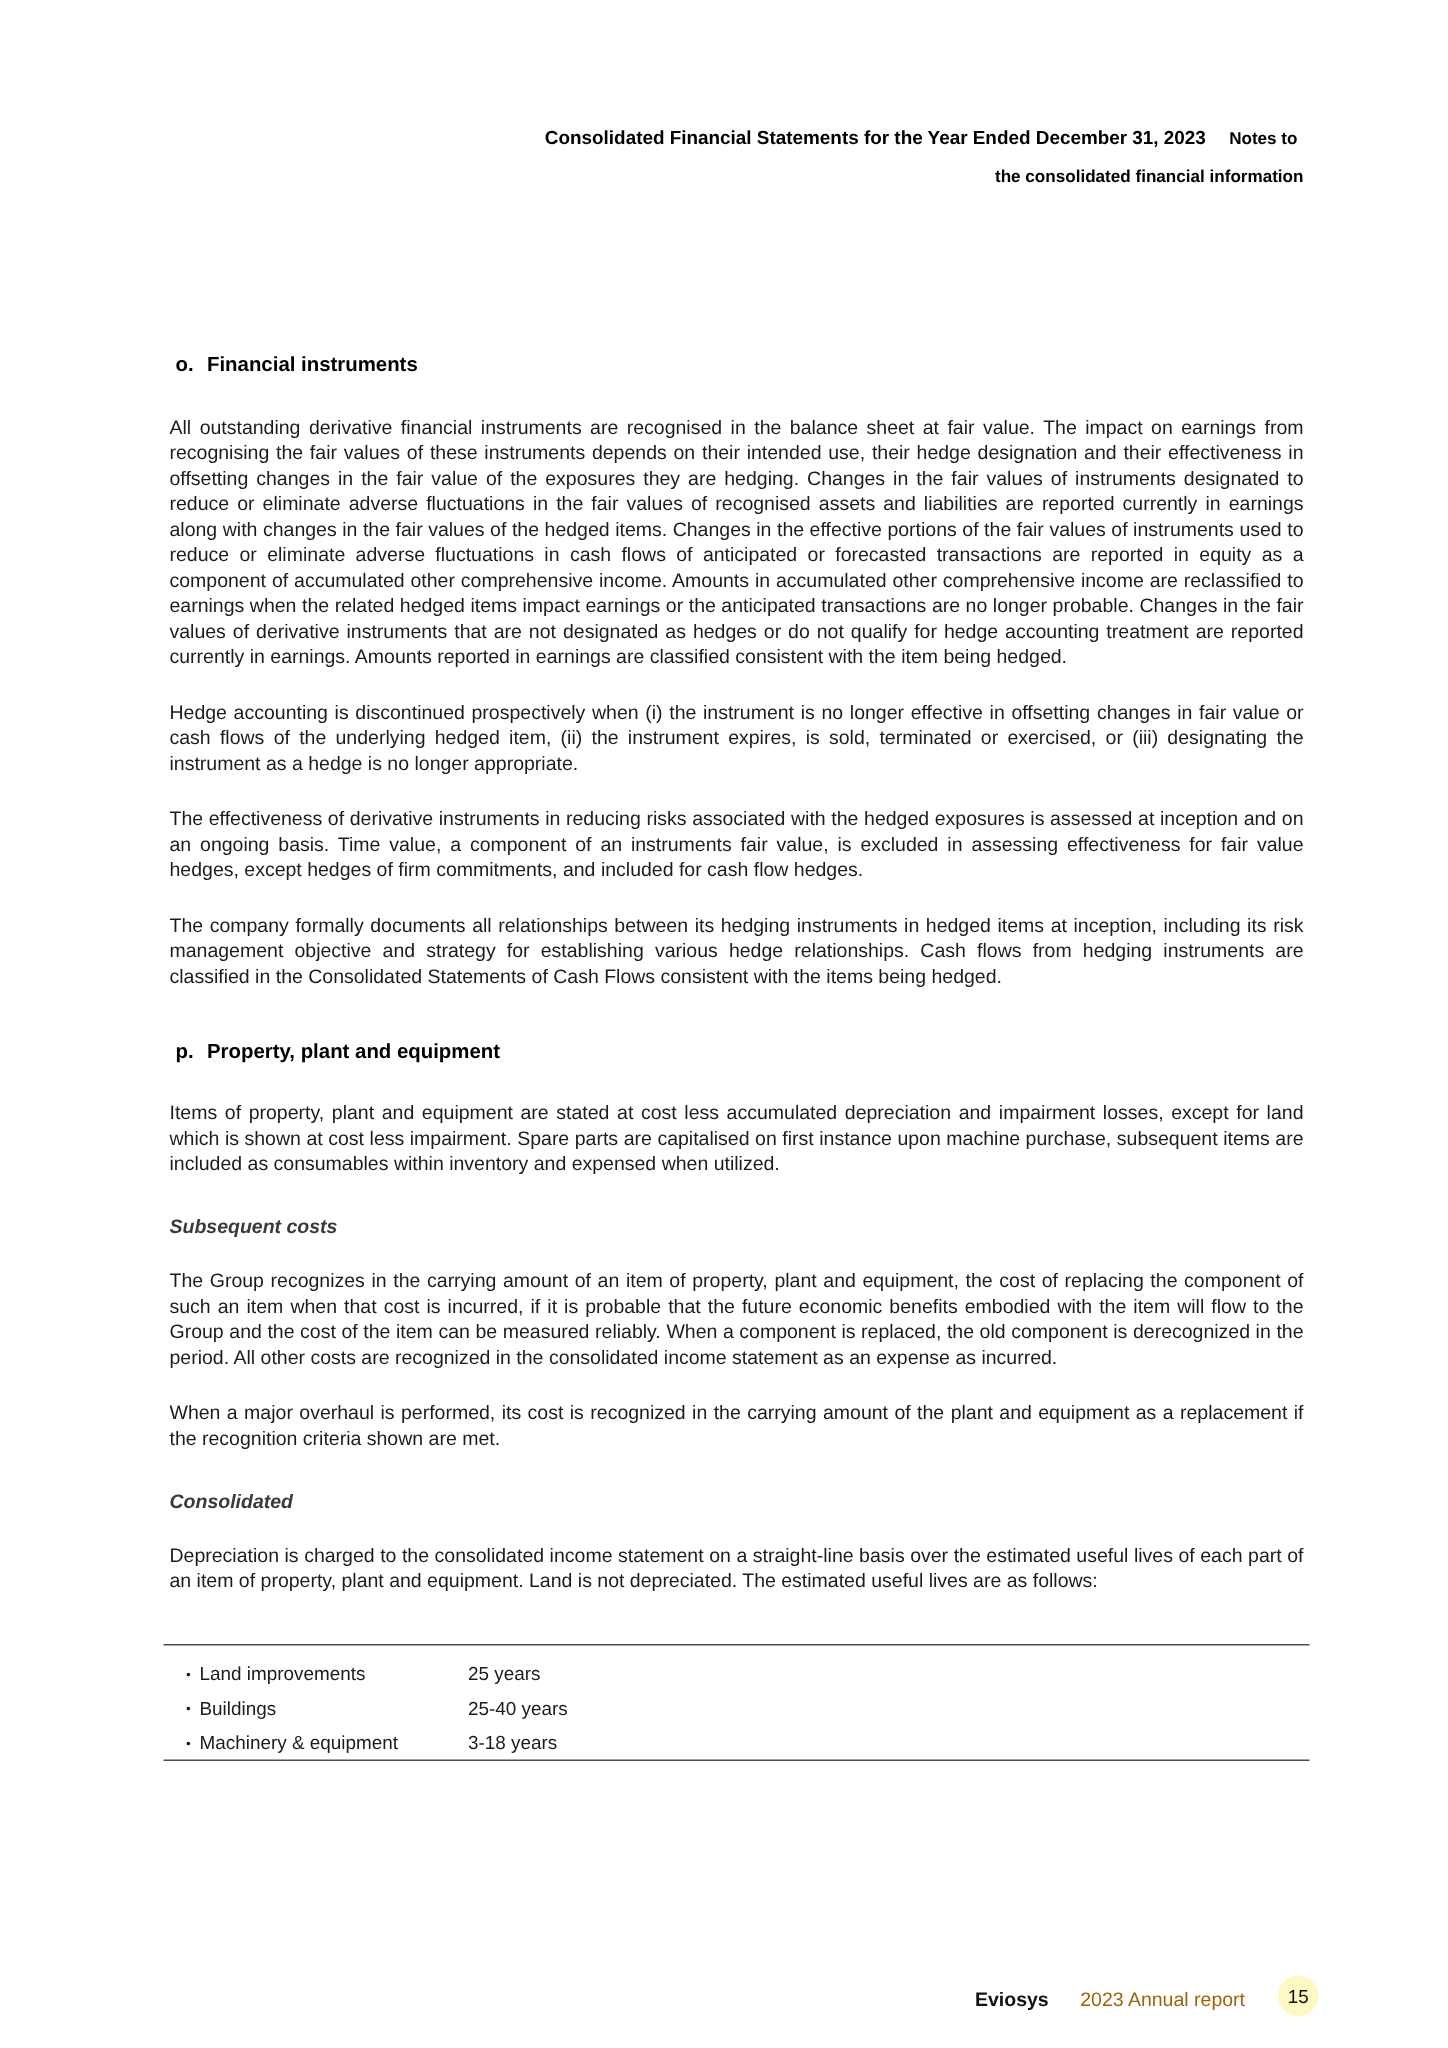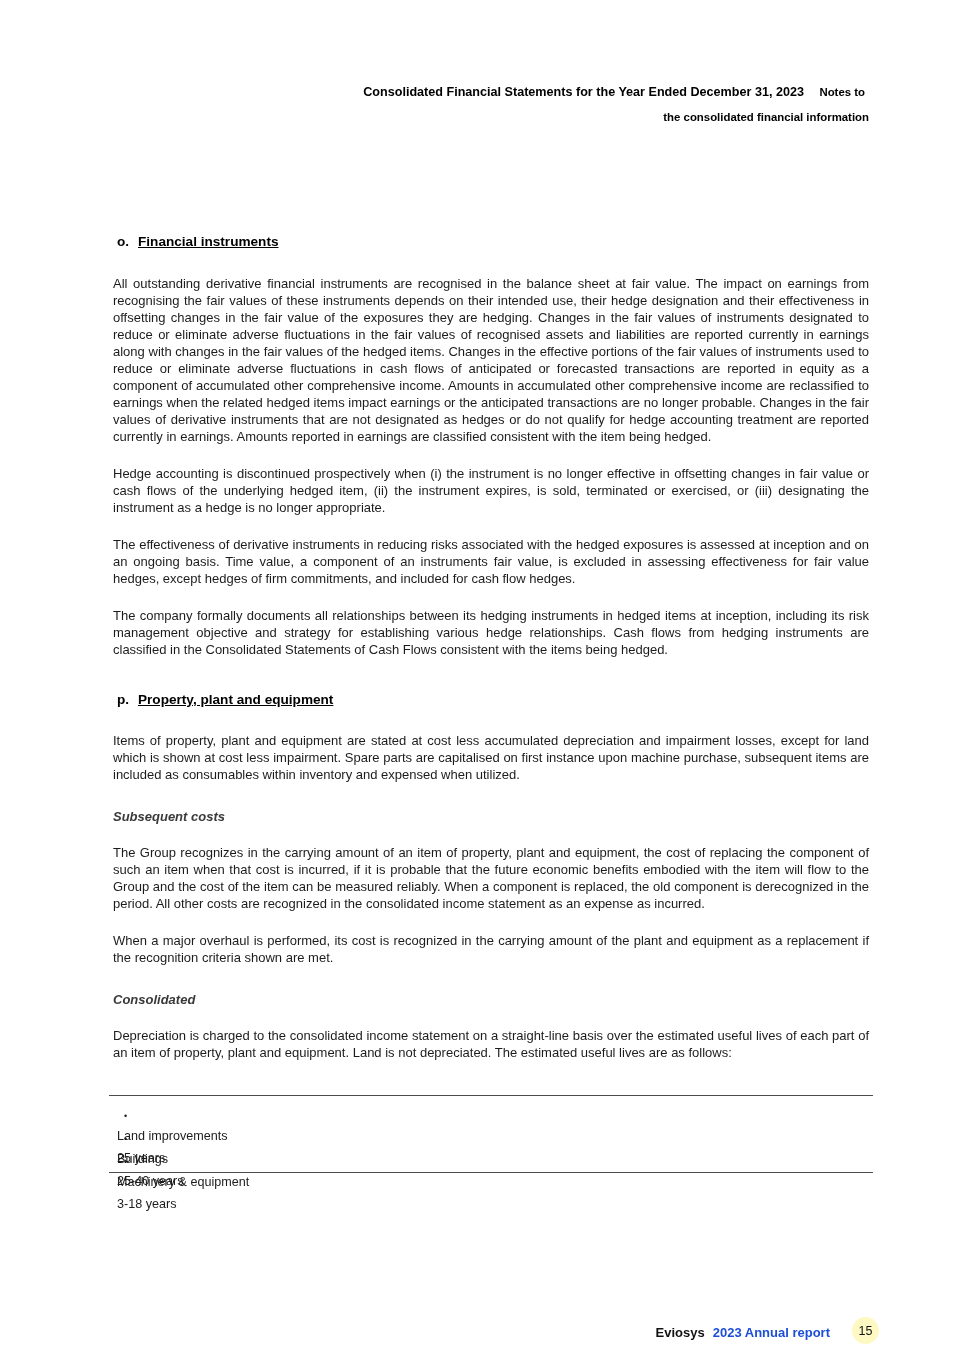--- a/index.html
+++ b/index.html
@@ -31,21 +31,20 @@
   .doc-header .line2 { font-size: 11.4px; line-height: 16px; }
 
   .doc-body { margin: 0 92px 0 93px; }
 
   .section-heading {
     margin-top: 88px;
     font-size: 13.6px;
     font-weight: 700;
     color: #000000;
     line-height: 18px;
-    text-decoration: underline;
   }
   .section-heading.second { margin-top: 21px; }
   .section-heading .label { display: inline-block; width: 21px; }
 
   p.body-par {
     margin-top: 12px;
     font-size: 13px;
     line-height: 17px;
     text-align: justify;
     color: #1c1c1c;
@@ -61,25 +60,24 @@
   }
 
   .lives-table {
     margin-top: 30px;
     border-top: 1px solid #4d4d4d;
     border-bottom: 1px solid #4d4d4d;
     padding: 7px 0 0 0;
   }
   .lives-row {
     display: flex;
-    align-items: flex-start;
+    align-items: center;
     height: 23px;
     font-size: 12.6px;
     color: #1c1c1c;
-    flex-direction: column;
   }
   .lives-row .bullet {
     width: 9px;
     margin-left: 7px;
     font-size: 9px;
     color: #1c1c1c;
   }
   .lives-row .bullet::before { content: "\2022"; }
   .lives-row .item { width: 179px; }
   .lives-row .years { margin-left: 0; }
@@ -88,21 +86,21 @@
     position: absolute;
     left: 0;
     right: 0;
     bottom: 25px;
     display: flex;
     justify-content: flex-end;
     align-items: flex-end;
     padding-right: 94px;
   }
   .doc-footer .brand { font-weight: 700; font-size: 13px; color: #111; }
-  .doc-footer .report { font-size: 13px; color: #1d4ed8; font-weight: bold; }
+  .doc-footer .report { font-size: 13px; margin-left: 13px; color: #a16207; }
   .doc-footer .page-badge {
     margin-left: 18px;
     width: 27px;
     height: 27px;
     border-radius: 50%;
     background: #fef9c3;
     display: flex;
     align-items: center;
     justify-content: center;
     font-size: 12.5px;

